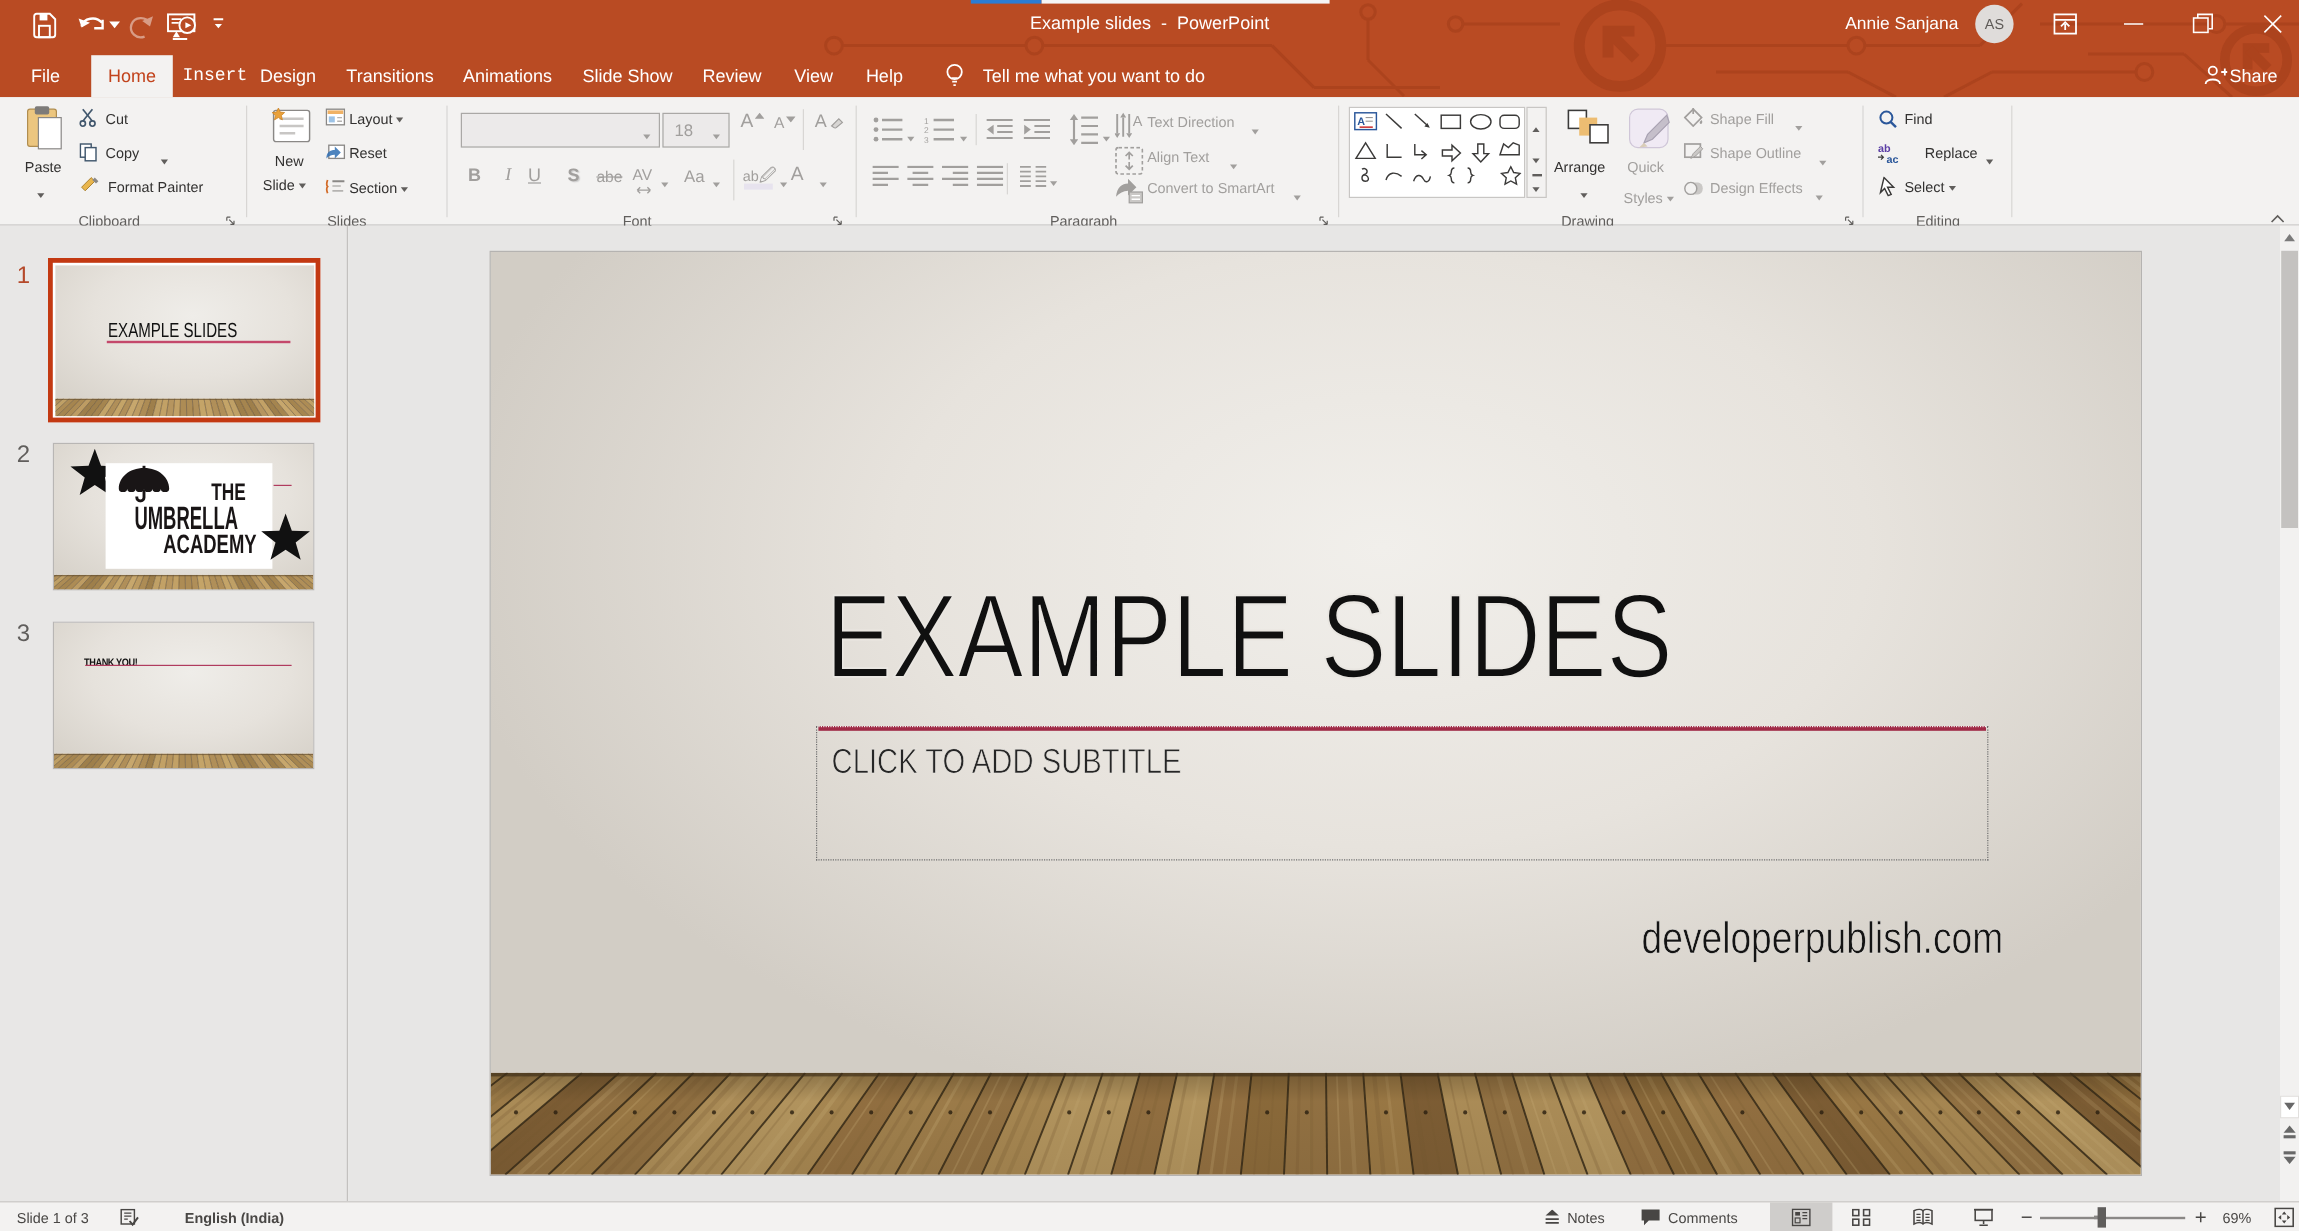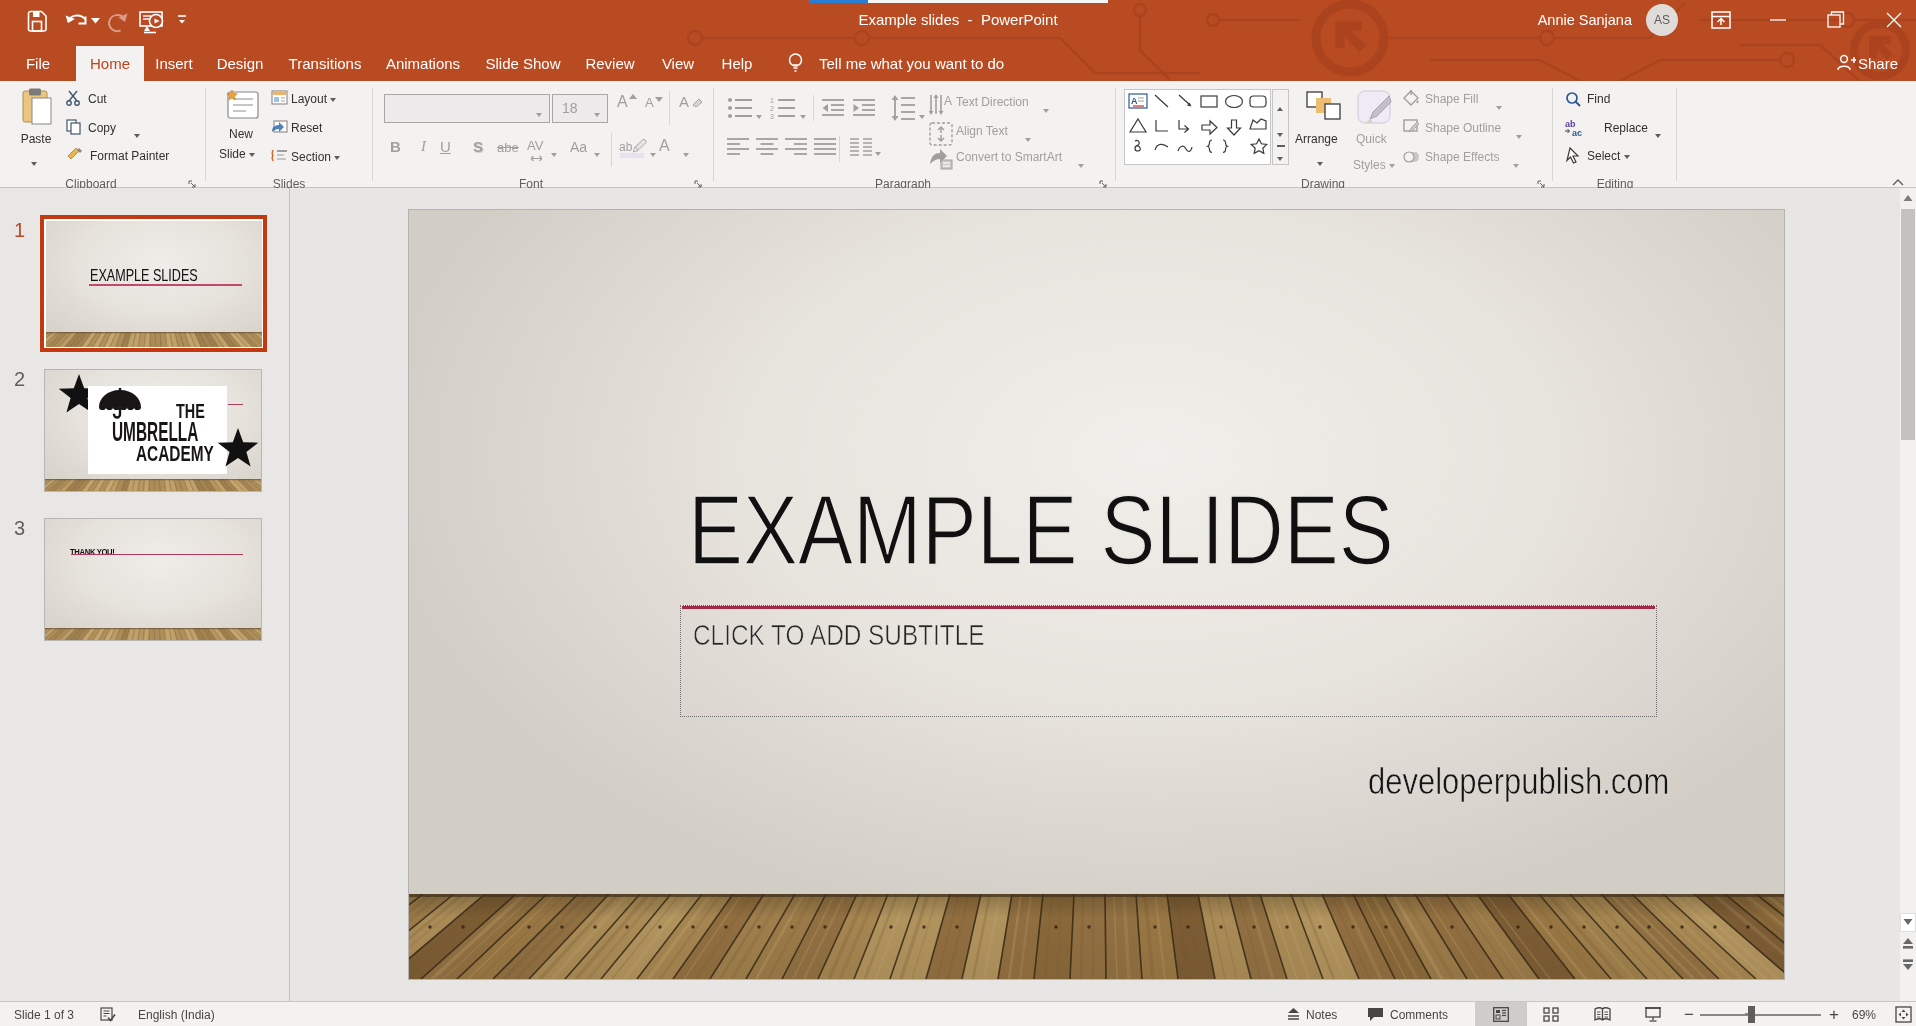--- a/index.html
+++ b/index.html
@@ -118,21 +118,21 @@
   <svg class="abs" style="left:1826px;top:10px" width="20" height="20" viewBox="0 0 20 20">
       <rect x="2" y="5" width="12" height="12" fill="none" stroke="#fff" stroke-width="1.3"></rect>
       <path d="M5.5 5 v-3 h12 v12 h-3" fill="none" stroke="#fff" stroke-width="1.3"></path>
     </svg>
   <svg class="abs" style="left:1884px;top:10px" width="20" height="20" viewBox="0 0 20 20">
       <path d="M3 3 L17 17 M17 3 L3 17" stroke="#fff" stroke-width="1.3"></path>
     </svg>
   <div id="tabs">
     <div class="tab" style="left:20px;width:36px;">File</div>
     <div class="tab" id="tab-home" style="left:76px;width:68px;">Home</div>
-    <div class="tab" style="left:152px;width:44px;">Insert</div>
+    <div class="tab" style="left:152px;width:44px;font-family:Liberation Mono, monospace;">Insert</div>
     <div class="tab" style="left:214px;width:52px;">Design</div>
     <div class="tab" style="left:286px;width:78px;">Transitions</div>
     <div class="tab" style="left:382px;width:82px;">Animations</div>
     <div class="tab" style="left:482px;width:82px;">Slide Show</div>
     <div class="tab" style="left:584px;width:52px;">Review</div>
     <div class="tab" style="left:658px;width:40px;">View</div>
     <div class="tab" style="left:718px;width:38px;">Help</div>
     <svg class="abs" style="left:787px;top:5px" width="17" height="24" viewBox="0 0 17 24">
       <circle cx="8.5" cy="9" r="6" fill="none" stroke="#fff" stroke-width="1.5"></circle>
       <path d="M6 14 h5 M6.5 17 h4 M7.5 20 h2" stroke="#fff" stroke-width="1.4" fill="none"></path>
@@ -452,21 +452,21 @@
   <svg class="ic" style="left:1403px;top:38px" width="18" height="16" viewBox="0 0 18 16">
       <rect x="1" y="1" width="13" height="11" fill="none" stroke="#a19f9d" stroke-width="1.4"></rect>
       <path d="M16 2 l-6 6 l-2 4 l4 -2 l6 -6 z" fill="#cac8c6" stroke="#a19f9d" stroke-width="0.8" transform="translate(-2,1)"></path>
     </svg>
   <div class="btxt dis" style="left:1425px;top:40px;">Shape Outline</div>
   <div class="abs" style="left:1516px;top:46px"><span class="caret dis"></span></div>
   <svg class="ic" style="left:1403px;top:67px" width="18" height="16" viewBox="0 0 18 16">
       <path d="M3 4 h9 a4 5 0 0 1 0 10 h-9 z" fill="#cac8c6"></path>
       <ellipse cx="6" cy="9" rx="5" ry="5" fill="#f3f2f1" stroke="#a19f9d" stroke-width="1.2"></ellipse>
     </svg>
-  <div class="btxt dis" style="left:1425px;top:69px;">Shape Effects</div>
+  <div class="btxt dis" style="left:1425px;top:69px;">Design Effects</div>
   <div class="abs" style="left:1513px;top:75px"><span class="caret dis"></span></div>
   <div class="glabel" style="left:1296px;width:54px;">Drawing</div>
   <svg class="launch" style="left:1537px" viewBox="0 0 9 9">
       <path d="M1 1 h3 M1 1 v3 M3 3 l4 4 M7 7 v-3 M7 7 h-3" stroke="#605e5c" fill="none" stroke-width="1"></path>
     </svg>
 
   <svg class="ic" style="left:1565px;top:10px" width="17" height="16" viewBox="0 0 17 16">
       <circle cx="7" cy="7" r="5" fill="none" stroke="#2b579a" stroke-width="1.7"></circle>
       <line x1="10.5" y1="10.5" x2="15" y2="15" stroke="#2b579a" stroke-width="2"></line>
     </svg>
@@ -1078,21 +1078,21 @@
       </svg>
   </div>
 </div>
 <div id="statusbar">
   <div class="abs" style="left:14px;top:6px;">Slide 1 of 3</div>
   <svg class="abs" style="left:100px;top:5px" width="16" height="15" viewBox="0 0 16 15">
     <rect x="1" y="1" width="11" height="12" fill="none" stroke="#484644" stroke-width="1.2"></rect>
     <path d="M3.5 4 h6 M3.5 6.5 h6 M3.5 9 h3" stroke="#484644" stroke-width="1"></path>
     <path d="M8 10.5 l2.5 3 l4.5 -6" fill="none" stroke="#484644" stroke-width="1.6"></path>
   </svg>
-  <div class="abs" style="left:138px;top:6px;">English (India)</div>
+  <div class="abs" style="left:154px;top:6px;font-weight:bold;">English (India)</div>
   <svg class="abs" style="left:1286px;top:6px" width="15" height="13" viewBox="0 0 15 13">
       <path d="M7.5 0 L13 5 H2 z" fill="#484644"></path>
       <path d="M2 8 h11 M2 11 h11" stroke="#484644" stroke-width="1.4"></path>
     </svg>
   <div class="abs" style="left:1306px;top:6px;">Notes</div>
   <svg class="abs" style="left:1367px;top:5px" width="17" height="15" viewBox="0 0 17 15">
       <path d="M1 1 h15 v9 h-9 l-4 4 v-4 h-2 z" fill="#484644"></path>
     </svg>
   <div class="abs" style="left:1390px;top:6px;">Comments</div>
   <div class="abs" style="left:1475px;top:0;width:52px;height:25px;background:#cfcdcb;"></div>

